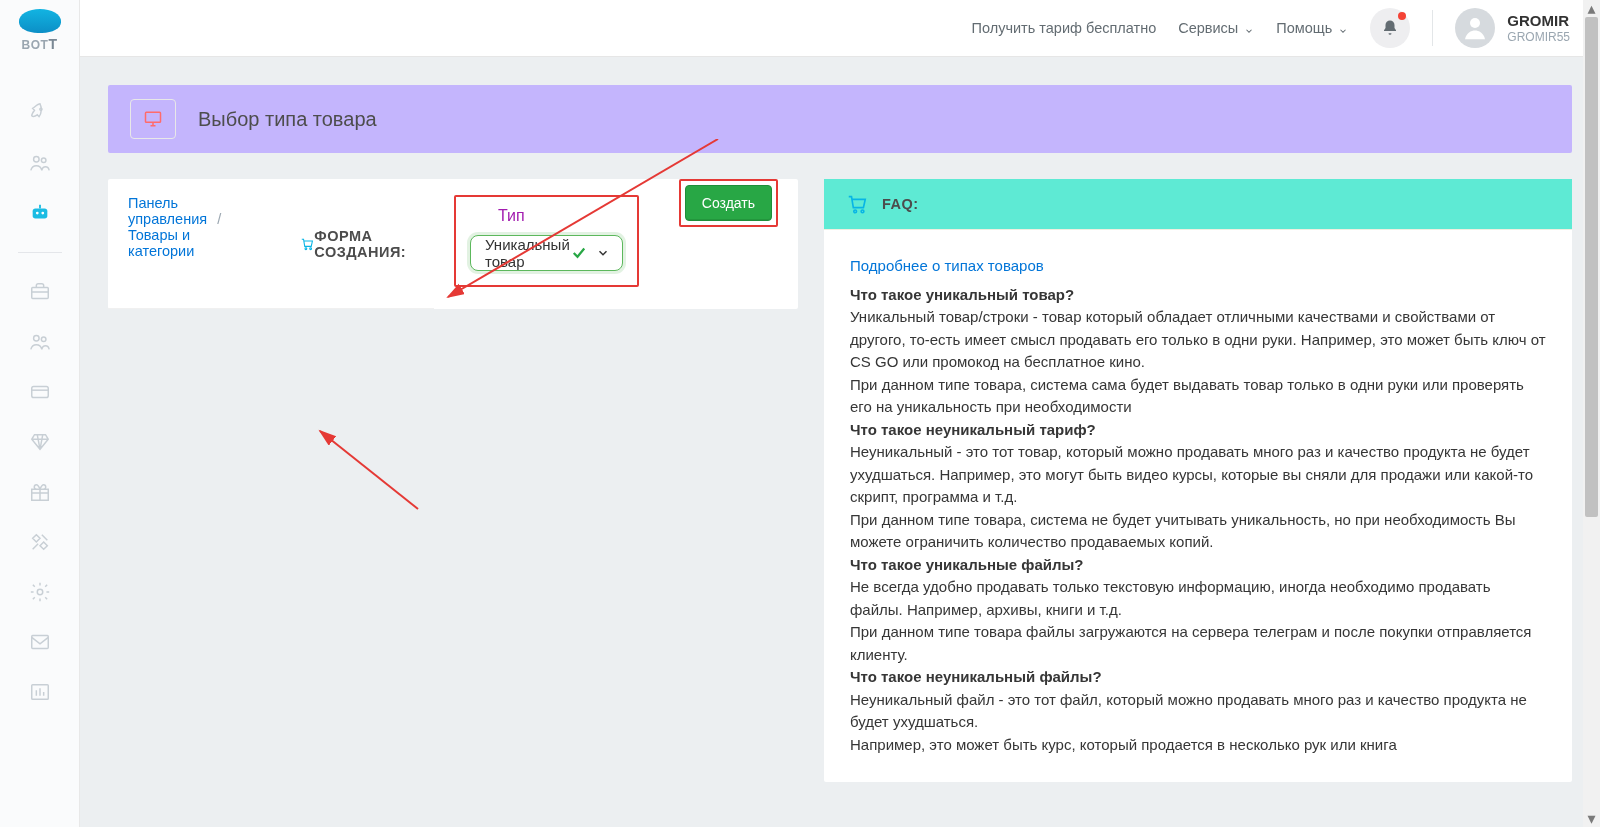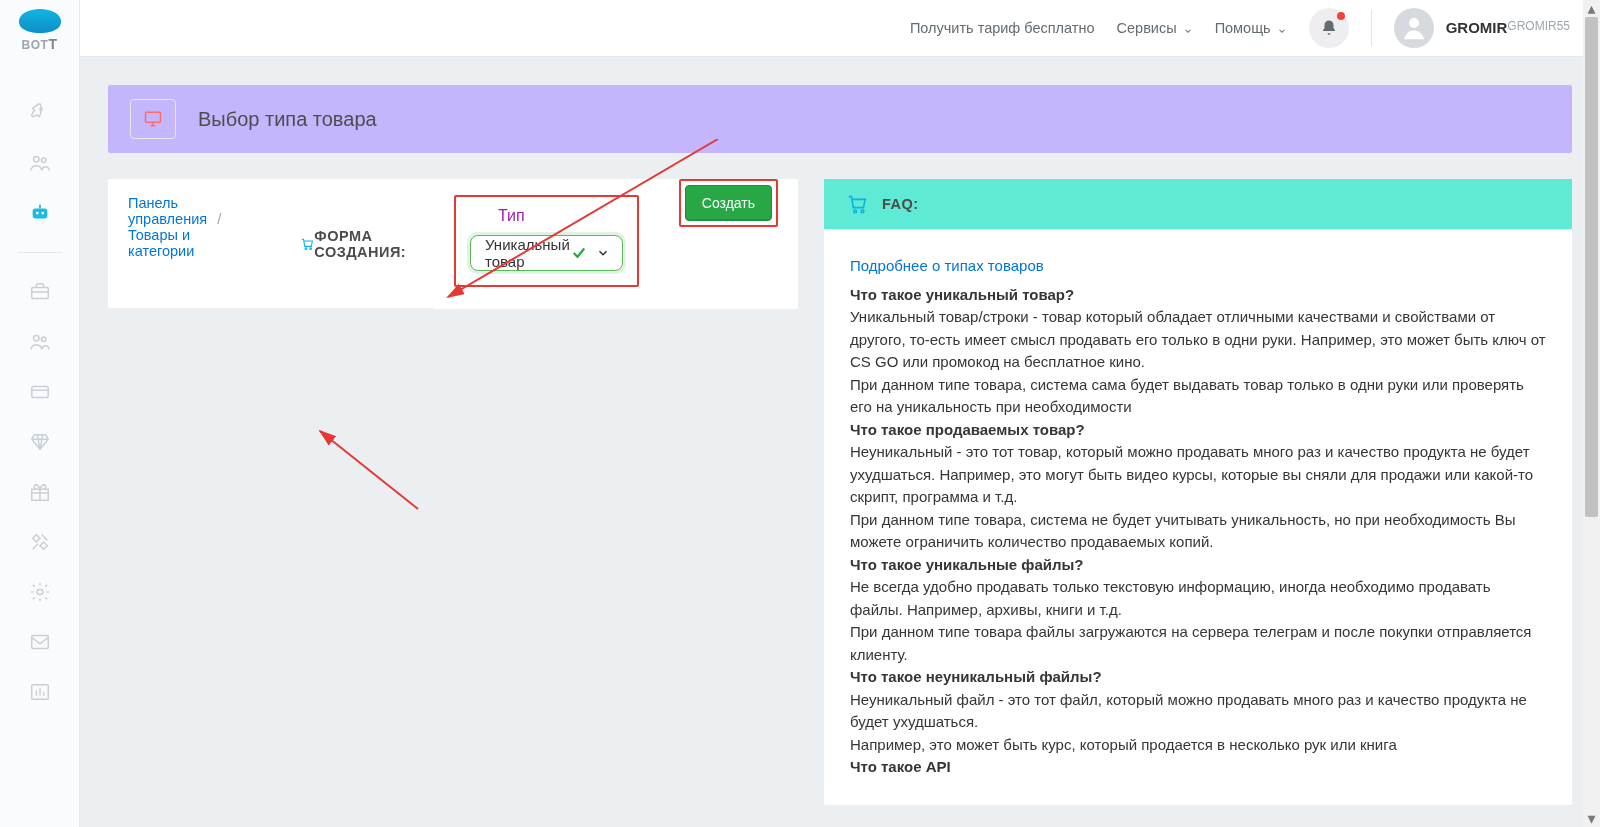--- a/index.html
+++ b/index.html
@@ -23,21 +23,21 @@
 .topbar { height:57px; background:#fff; border-bottom:1px solid #e6e6e6; display:flex; align-items:center; justify-content:flex-end; padding-right:30px; gap:22px; }
 .top-link { color:#636C72; font-size:14.5px; cursor:pointer; display:flex; align-items:flex-end; gap:6px; }
 .chevron-down { width:10px; height:10px; }
 .bell-wrap { position:relative; width:40px; height:40px; border-radius:50%; background:#eeeef0; display:flex; align-items:center; justify-content:center; cursor:pointer; }
 .bell-wrap svg { width:18px; height:18px; color:#636c72;}
 .red-dot { position:absolute; top:4px; right:4px; width:8px; height:8px; border-radius:50%; background:#f44336; }
 .vsep { width:1px; height:36px; background:#e3e6e8; }
 .user-block { display:flex; align-items:center; gap:12px; cursor:pointer; }
 .avatar { width:40px; height:40px; border-radius:50%; background:#d6dade; display:flex; align-items:center; justify-content:center;}
 .avatar svg { width:30px; height:30px; color:#fff; }
-.user-names { display:flex; flex-direction:row; line-height:1.2;}
+.user-names { display:flex; flex-direction:column; line-height:1.2;}
 .user-name { font-size:15px; font-weight:600; color:#333;}
 .user-handle { font-size:12px; color:#9aa6b0;}
 
 .content { padding:28px 28px 40px; display:flex; flex-direction:column; gap:26px; }
 .page-card { background:#c4b5fd; padding:14px 22px; display:flex; align-items:center; gap:22px; border-radius:2px;}
 .device-icon-box { width:46px; height:40px; border:1px solid #e8e8e8; border-radius:4px; display:flex; align-items:center; justify-content:center;}
 .device-icon-box svg { width:24px; height:20px; color:#ff6b6b; }
 .page-title { font-size:20px; color:#4d4d4d; }
 
 .panels { display:flex; gap:26px; align-items:flex-start; position:relative; }
@@ -273,30 +273,29 @@
                 <circle cx="10" cy="20" r="1.5"></circle>
                 <circle cx="18" cy="20" r="1.5"></circle>
               </svg>
             <span class="subheader-text">FAQ:</span>
           </div>
           <div class="faq-body">
             <a class="faq-link">Подробнее о типах товаров</a>
             <strong>Что такое уникальный товар?</strong>
             <span>Уникальный товар/строки - товар который обладает отличными качествами и свойствами от другого, то-есть имеет смысл продавать его только в одни руки. Например, это может быть ключ от CS GO или промокод на бесплатное кино.</span><br>
             <span>При данном типе товара, система сама будет выдавать товар только в одни руки или проверять его на уникальность при необходимости</span>
-            <strong>Что такое продаваемых товар?</strong>
+            <strong>Что такое неуникальный тариф?</strong>
             <span>Неуникальный - это тот товар, который можно продавать много раз и качество продукта не будет ухудшаться. Например, это могут быть видео курсы, которые вы сняли для продажи или какой-то скрипт, программа и т.д.</span><br>
             <span>При данном типе товара, система не будет учитывать уникальность, но при необходимость Вы можете ограничить количество продаваемых копий.</span>
             <strong>Что такое уникальные файлы?</strong>
             <span>Не всегда удобно продавать только текстовую информацию, иногда необходимо продавать файлы. Например, архивы, книги и т.д.</span><br>
             <span>При данном типе товара файлы загружаются на сервера телеграм и после покупки отправляется клиенту.</span>
             <strong>Что такое неуникальный файлы?</strong>
             <span>Неуникальный файл - это тот файл, который можно продавать много раз и качество продукта не будет ухудшаться.</span><br>
             <span>Например, это может быть курс, который продается в несколько рук или книга</span>
-            <strong>Что такое API</strong>
           </div>
         </div>
       </div>
     </div>
   </div>
 </div>
 
 <div class="scrollbar-space">
   <div class="scrollbar-arrow up">▴</div>
   <div class="scrollbar-thumb"></div>

